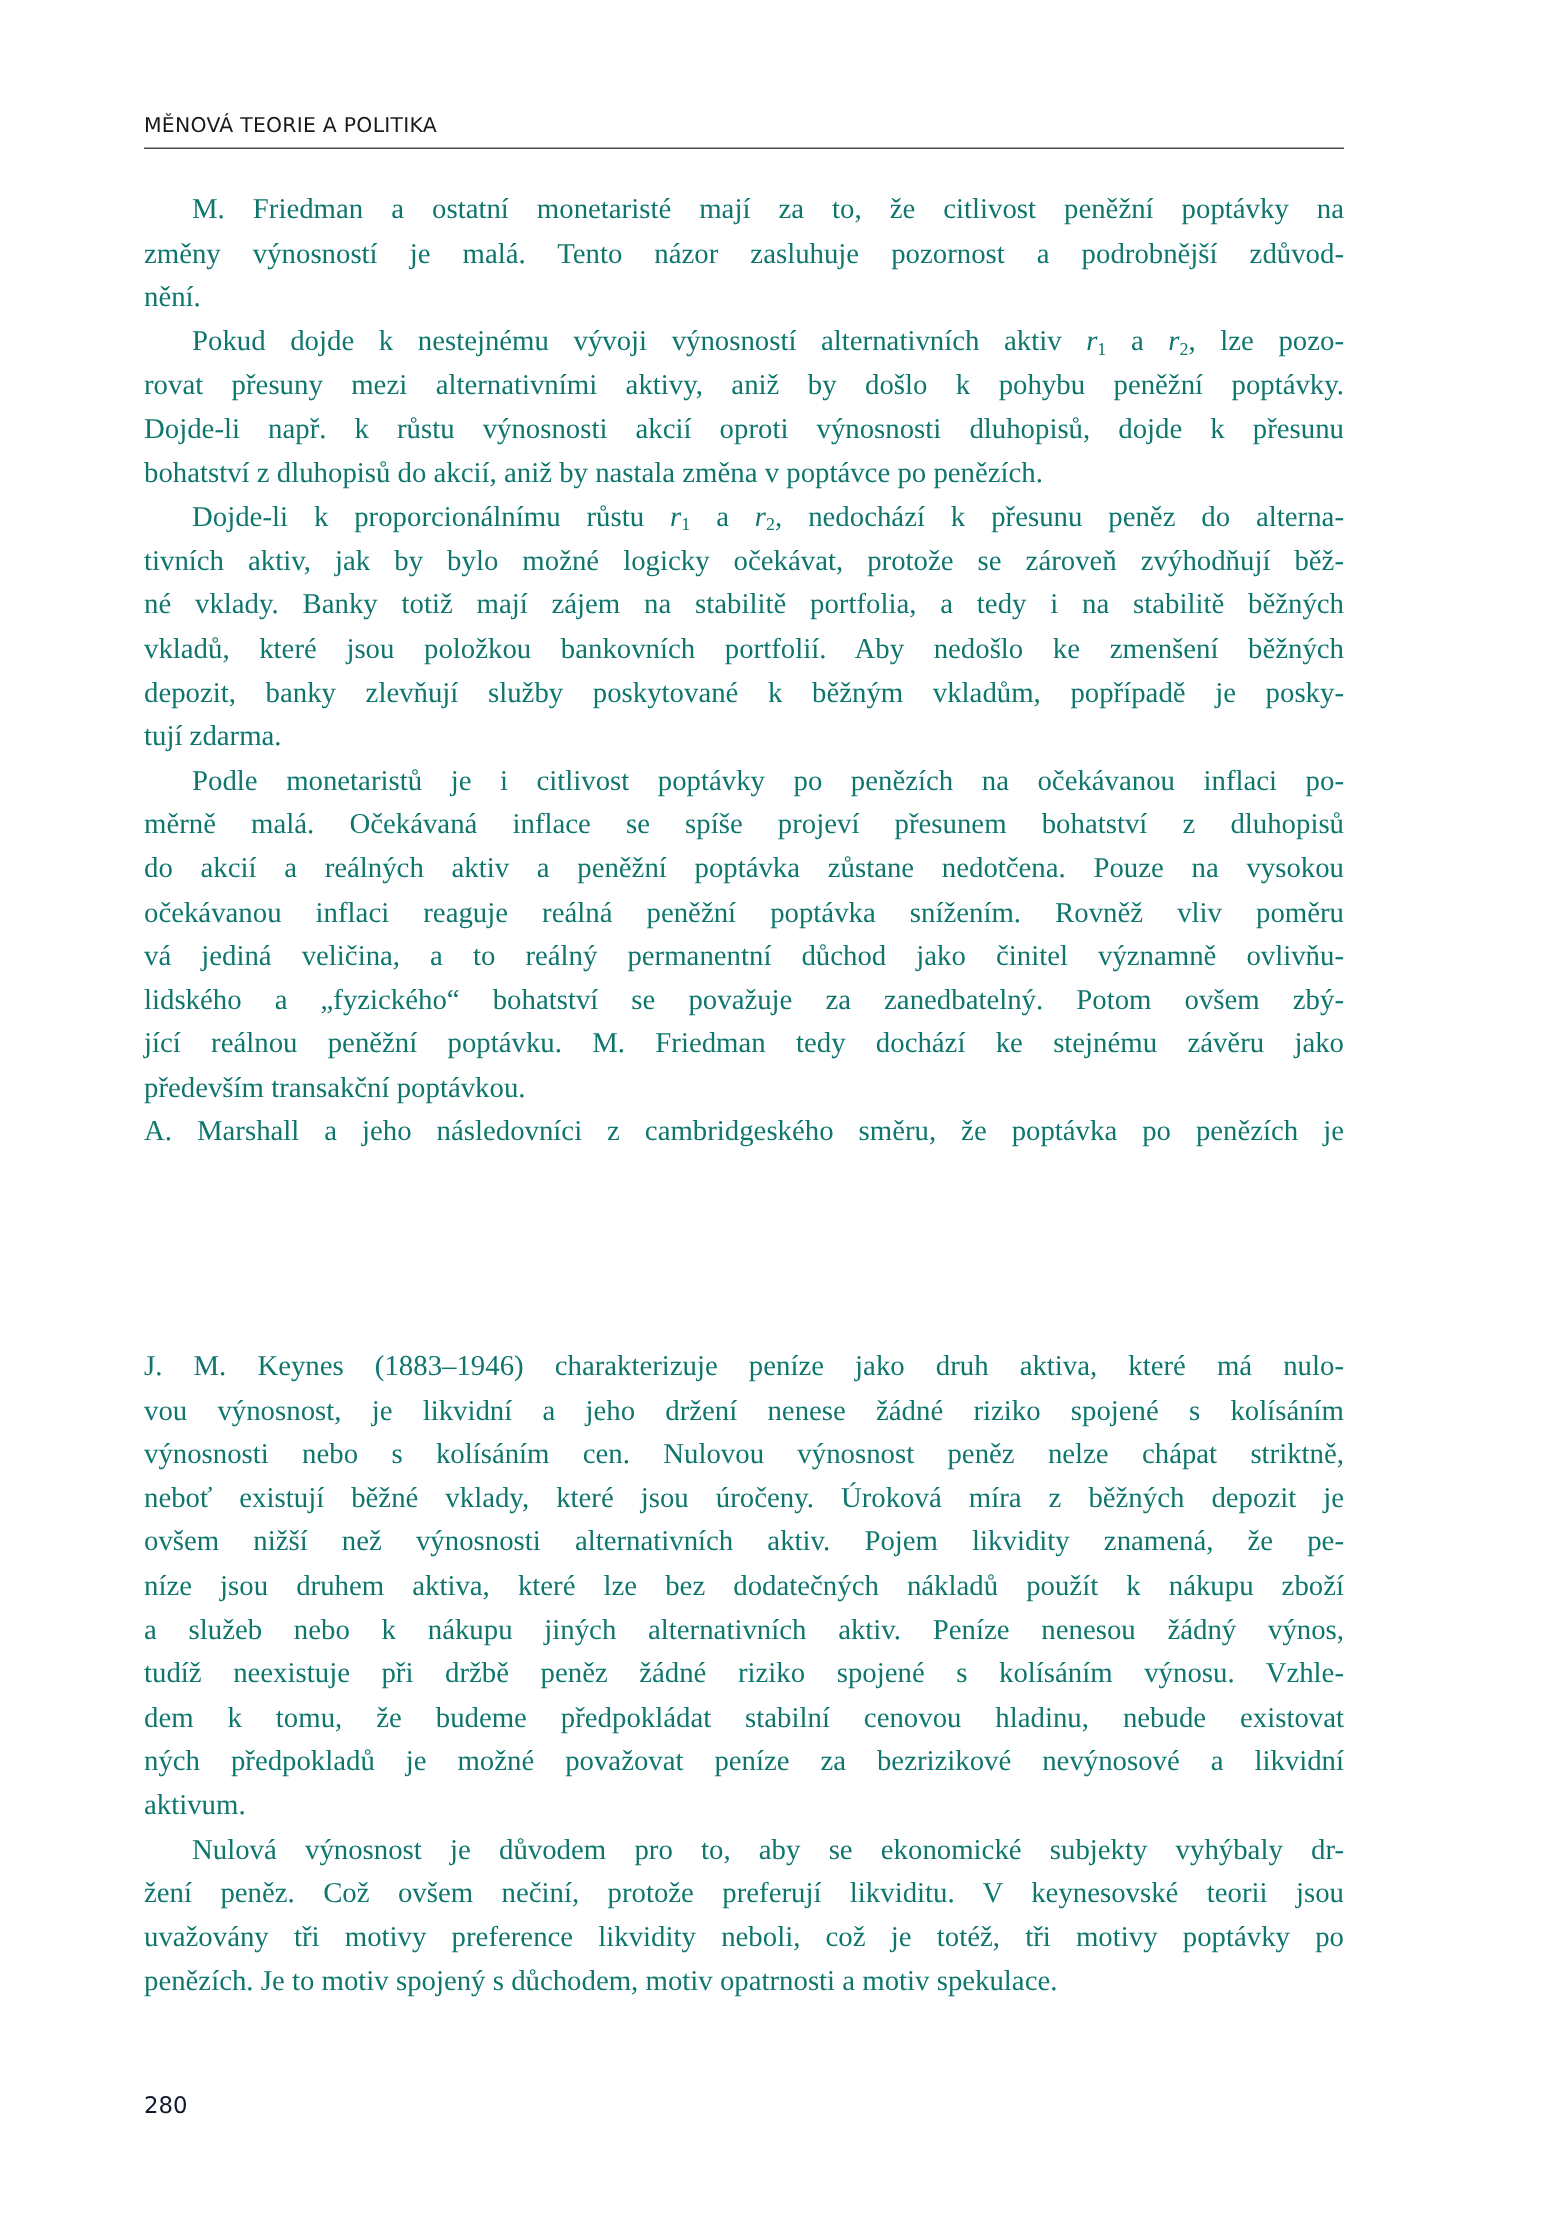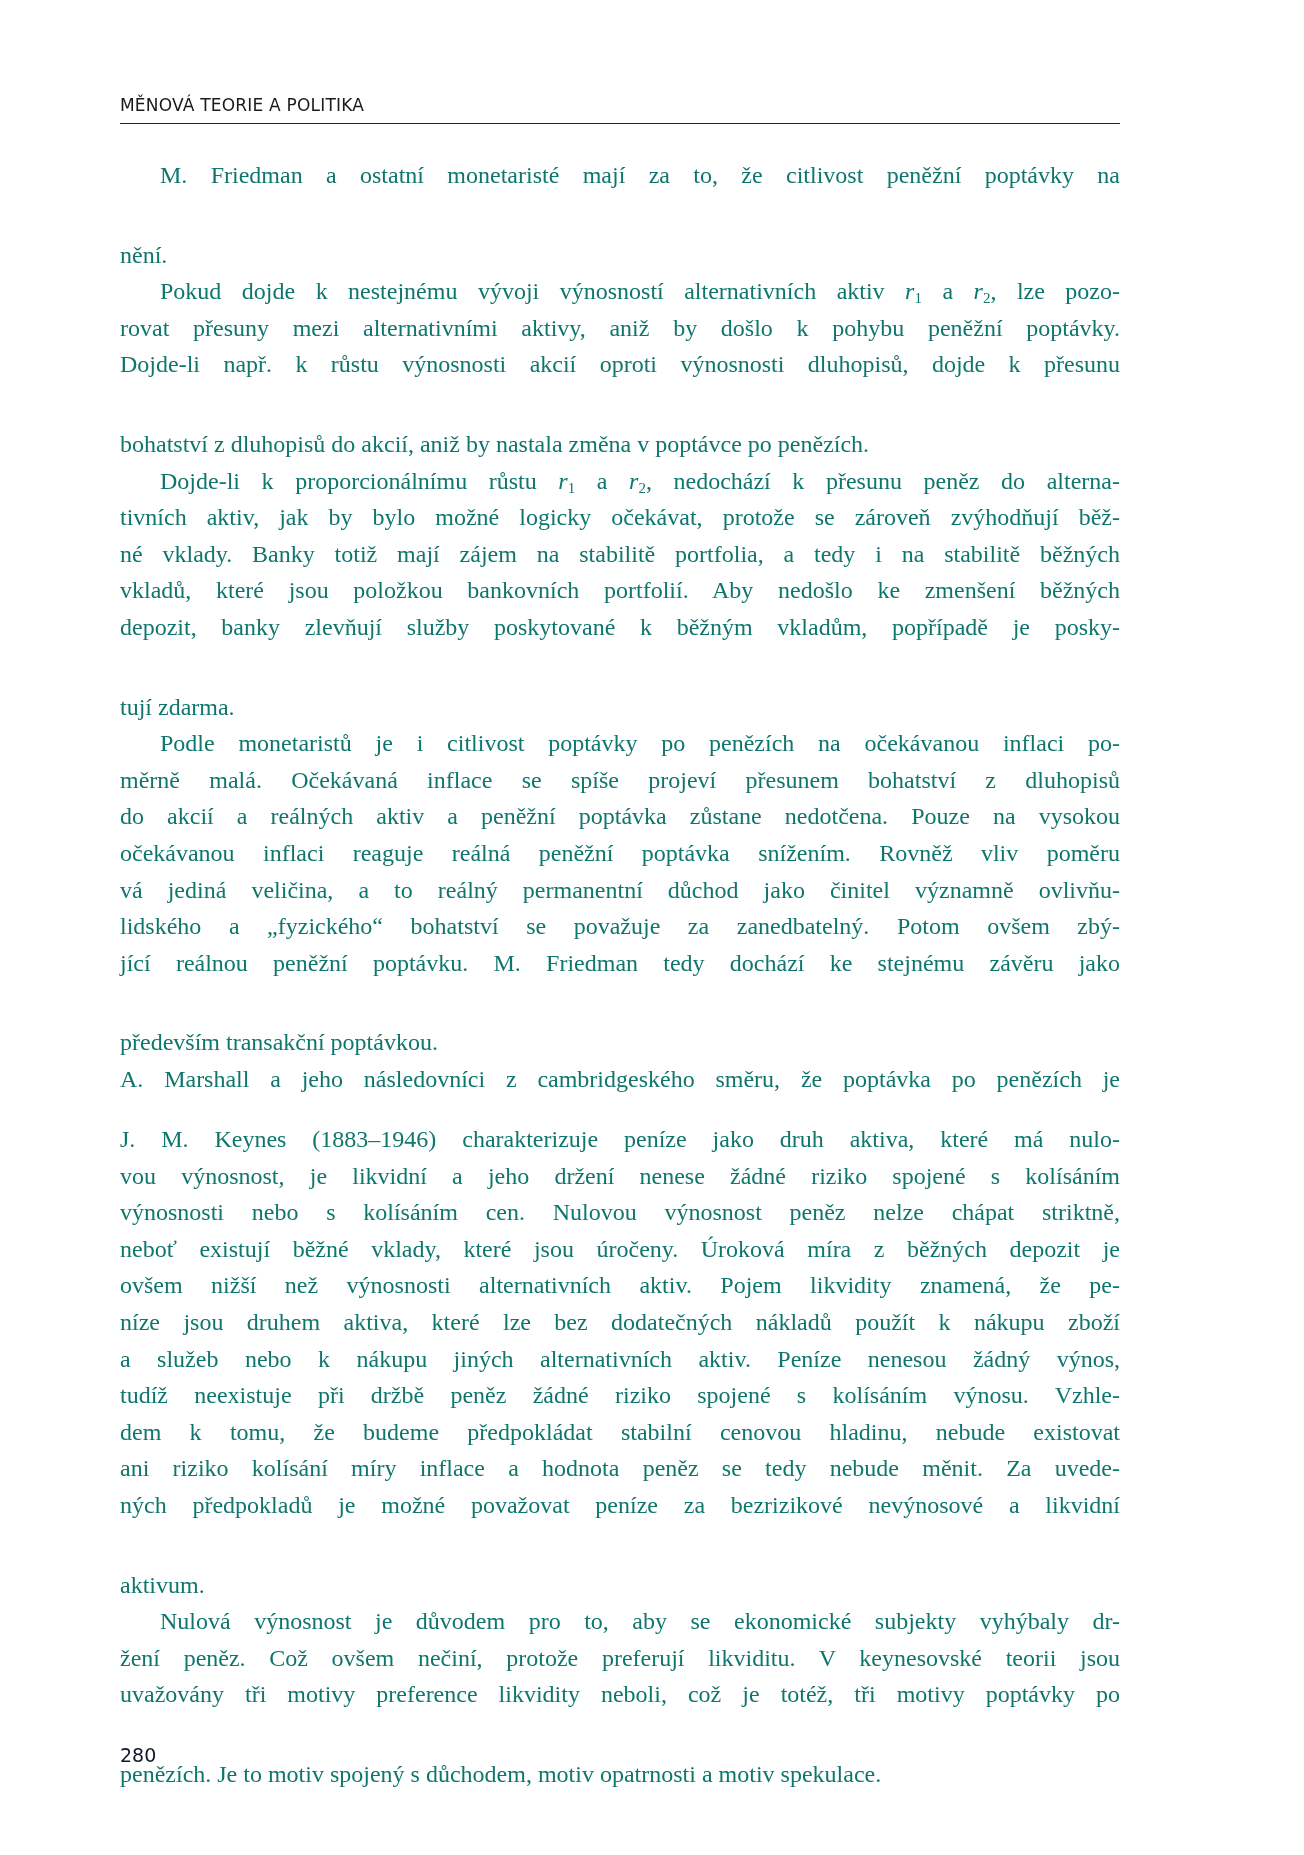--- a/index.html
+++ b/index.html
@@ -12,21 +12,21 @@
     line-height: 22px; color: #1a1a1a;
   }
   .body-text {
     position: absolute; left: 120px; width: 1000px;
     font-family: "Liberation Serif", serif; font-size: 24px; line-height: 36.6px;
     text-align: justify; color: #0f766e;
   }
   .block1 { top: 157px; }
   .block2 { top: 1121px; }
   .line { display: block; text-align: justify; text-align-last: justify; white-space: nowrap; }
-  .line.last { text-align-last: left; margin-top: 43px; }
+  .line.last { text-align-last: left; }
   .first { padding-left: 40px; }
   sub { font-size: 15px; vertical-align: -4px; line-height: 0; }
   i { font-style: italic; }
   .section-heading {
     position: absolute; left: 120px; top: 1043px;
     font-family: "DejaVu Sans", sans-serif; font-weight: bold; font-size: 28px;
     letter-spacing: -0.6px; color: #0d0d0d; line-height: 36px; white-space: nowrap;
   }
   .section-heading .num { margin-right: 14px; }
   .page-number {
@@ -36,20 +36,21 @@
 </style>
 </head>
 <body>
 
 <div class="page">
   <div class="running-head">MĚNOVÁ TEORIE A POLITIKA</div>
 
   <div class="body-text block1" id="block1">
       <div>
         <span class="line first">M. Friedman a ostatní monetaristé mají za to, že citlivost peněžní poptávky na</span>
+        <span class="line">změny výnosností je malá. Tento názor zasluhuje pozornost a podrobnější zdůvod-</span>
         <span class="line last">nění.</span>
       </div>
       <div>
         <span class="line first">Pokud dojde k nestejnému vývoji výnosností alternativních aktiv <span><i>r</i><sub>1</sub></span> a <span><i>r</i><sub>2</sub></span>, lze pozo-</span>
         <span class="line">rovat přesuny mezi alternativními aktivy, aniž by došlo k pohybu peněžní poptávky.</span>
         <span class="line">Dojde-li např. k růstu výnosnosti akcií oproti výnosnosti dluhopisů, dojde k přesunu</span>
         <span class="line last">bohatství z dluhopisů do akcií, aniž by nastala změna v poptávce po penězích.</span>
       </div>
       <div>
         <span class="line first">Dojde-li k proporcionálnímu růstu <span><i>r</i><sub>1</sub></span> a <span><i>r</i><sub>2</sub></span>, nedochází k přesunu peněz do alterna-</span>
@@ -77,21 +78,20 @@
       <div>
         <span class="line">J. M. Keynes (1883–1946) charakterizuje peníze jako druh aktiva, které má nulo-</span>
         <span class="line">vou výnosnost, je likvidní a jeho držení nenese žádné riziko spojené s kolísáním</span>
         <span class="line">výnosnosti nebo s kolísáním cen. Nulovou výnosnost peněz nelze chápat striktně,</span>
         <span class="line">neboť existují běžné vklady, které jsou úročeny. Úroková míra z běžných depozit je</span>
         <span class="line">ovšem nižší než výnosnosti alternativních aktiv. Pojem likvidity znamená, že pe-</span>
         <span class="line">níze jsou druhem aktiva, které lze bez dodatečných nákladů použít k nákupu zboží</span>
         <span class="line">a služeb nebo k nákupu jiných alternativních aktiv. Peníze nenesou žádný výnos,</span>
         <span class="line">tudíž neexistuje při držbě peněz žádné riziko spojené s kolísáním výnosu. Vzhle-</span>
         <span class="line">dem k tomu, že budeme předpokládat stabilní cenovou hladinu, nebude existovat</span>
-        <span class="line">ani riziko kolísání míry inflace a hodnota peněz se tedy nebude měnit. Za uvede-</span>
         <span class="line">ných předpokladů je možné považovat peníze za bezrizikové nevýnosové a likvidní</span>
         <span class="line last">aktivum.</span>
       </div>
       <div>
         <span class="line first">Nulová výnosnost je důvodem pro to, aby se ekonomické subjekty vyhýbaly dr-</span>
         <span class="line">žení peněz. Což ovšem nečiní, protože preferují likviditu. V keynesovské teorii jsou</span>
         <span class="line">uvažovány tři motivy preference likvidity neboli, což je totéž, tři motivy poptávky po</span>
         <span class="line last">penězích. Je to motiv spojený s důchodem, motiv opatrnosti a motiv spekulace.</span>
       </div>
     </div>

